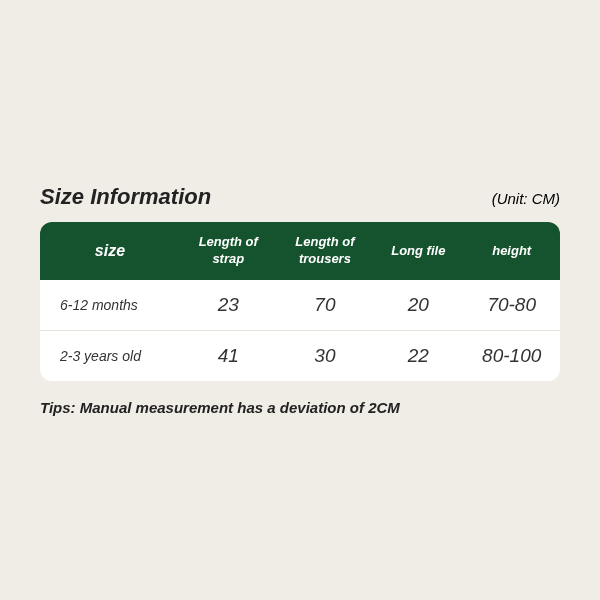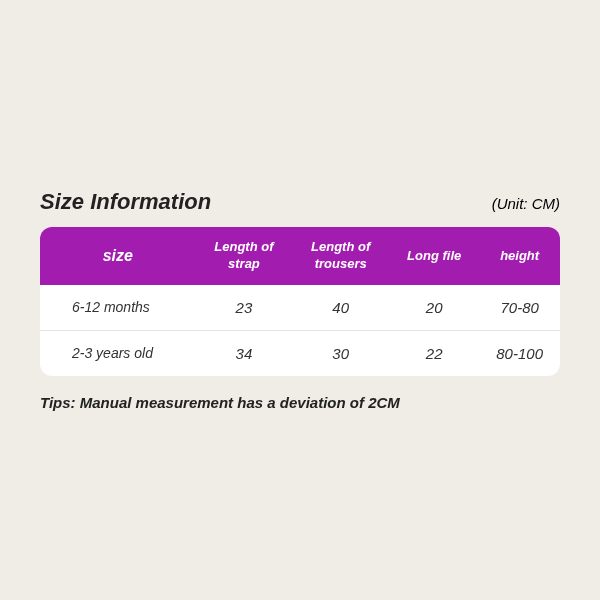--- a/index.html
+++ b/index.html
@@ -48,21 +48,21 @@
       overflow: hidden;
       margin-bottom: 18px;
     }
 
     table {
       width: 100%;
       border-collapse: collapse;
     }
 
     thead tr {
-      background-color: #a21caf;
+      background-color: #14532d;
     }
 
     thead th {
       color: #fff;
       font-size: 13px;
       font-weight: 600;
       padding: 12px 8px;
       text-align: center;
       line-height: 1.3;
     }
@@ -76,27 +76,27 @@
       border-bottom: 1px solid #e8e2da;
     }
 
     tbody tr:last-child {
       border-bottom: none;
     }
 
     tbody td {
       padding: 14px 8px;
       text-align: center;
-      font-size: 15px;
+      font-size: 19px;
       color: #333;
     }
 
     tbody td:first-child {
       text-align: left;
-      padding-left: 32px;
+      padding-left: 20px;
       font-size: 14px;
     }
 
     .tips {
       font-size: 15px;
       font-weight: bold;
       color: #222;
       margin-top: 12px;
     }
   </style>
@@ -117,27 +117,27 @@
           <th>Length of<br>strap</th>
           <th>Length of<br>trousers</th>
           <th>Long file</th>
           <th>height</th>
         </tr>
       </thead>
       <tbody id="table-body">
       <tr>
             <td>6-12 months</td>
             <td>23</td>
-            <td>40</td>
+            <td>70</td>
             <td>20</td>
             <td>70-80</td>
           </tr>
           <tr>
             <td>2-3 years old</td>
-            <td>34</td>
+            <td>41</td>
             <td>30</td>
             <td>22</td>
             <td>80-100</td>
           </tr>
         </tbody>
     </table>
   </div>
 
   <div class="tips">Tips: Manual measurement has a deviation of 2CM</div>
 </div>

